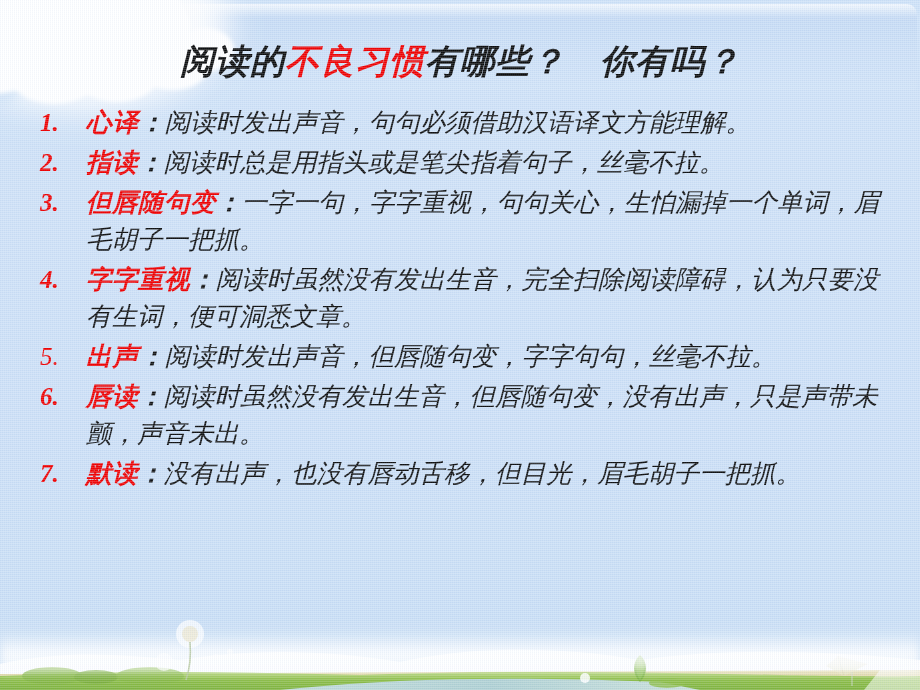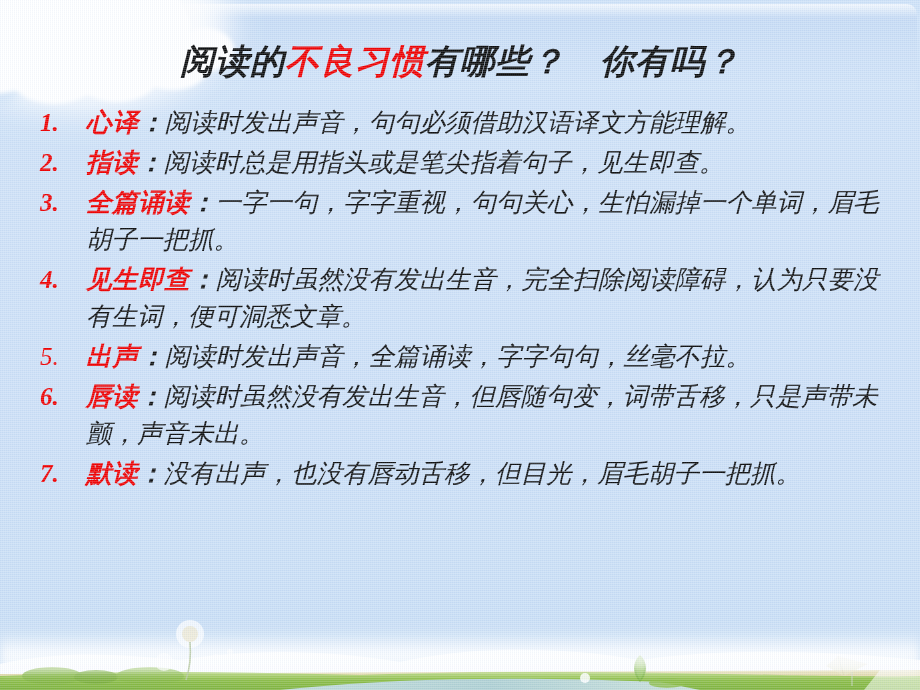--- a/index.html
+++ b/index.html
@@ -234,41 +234,41 @@
   <div id="content">
     <ol id="list">
 
       <li class="item">
         <span class="num">1.</span>
         <span class="body"><span class="key lead">心译</span><span class="sep">：</span><span class="txt">阅读时发出声音，句句必须借助汉语译文方能理解。</span></span>
       </li>
 
       <li class="item">
         <span class="num">2.</span>
-        <span class="body"><span class="key">指读</span><span class="sep">：</span><span class="txt">阅读时总是用指头或是笔尖指着句子，见生即查。</span></span>
+        <span class="body"><span class="key">指读</span><span class="sep">：</span><span class="txt">阅读时总是用指头或是笔尖指着句子，丝毫不拉。</span></span>
       </li>
 
       <li class="item">
         <span class="num">3.</span>
-        <span class="body"><span class="key">全篇诵读</span><span class="sep">：</span><span class="txt">一字一句，字字重视，句句关心，生怕漏掉一个单词，眉毛胡子一把抓。</span></span>
+        <span class="body"><span class="key">但唇随句变</span><span class="sep">：</span><span class="txt">一字一句，字字重视，句句关心，生怕漏掉一个单词，眉毛胡子一把抓。</span></span>
       </li>
 
       <li class="item">
         <span class="num">4.</span>
-        <span class="body"><span class="key">见生即查</span><span class="sep">：</span><span class="txt">阅读时虽然没有发出生音，完全扫除阅读障碍，认为只要没有生词，便可洞悉文章。</span></span>
+        <span class="body"><span class="key">字字重视</span><span class="sep">：</span><span class="txt">阅读时虽然没有发出生音，完全扫除阅读障碍，认为只要没有生词，便可洞悉文章。</span></span>
       </li>
 
       <li class="item thin">
         <span class="num">5.</span>
-        <span class="body"><span class="key lead">出声</span><span class="sep">：</span><span class="txt">阅读时发出声音，全篇诵读，字字句句，丝毫不拉。</span></span>
+        <span class="body"><span class="key lead">出声</span><span class="sep">：</span><span class="txt">阅读时发出声音，但唇随句变，字字句句，丝毫不拉。</span></span>
       </li>
 
       <li class="item">
         <span class="num">6.</span>
-        <span class="body"><span class="key">唇读</span><span class="sep">：</span><span class="txt">阅读时虽然没有发出生音，但唇随句变，词带舌移，只是声带未颤，声音未出。</span></span>
+        <span class="body"><span class="key">唇读</span><span class="sep">：</span><span class="txt">阅读时虽然没有发出生音，但唇随句变，没有出声，只是声带未颤，声音未出。</span></span>
       </li>
 
       <li class="item">
         <span class="num">7.</span>
         <span class="body"><span class="key">默读</span><span class="sep">：</span><span class="txt">没有出声，也没有唇动舌移，但目光，眉毛胡子一把抓。</span></span>
       </li>
 
     </ol>
   </div>
 

